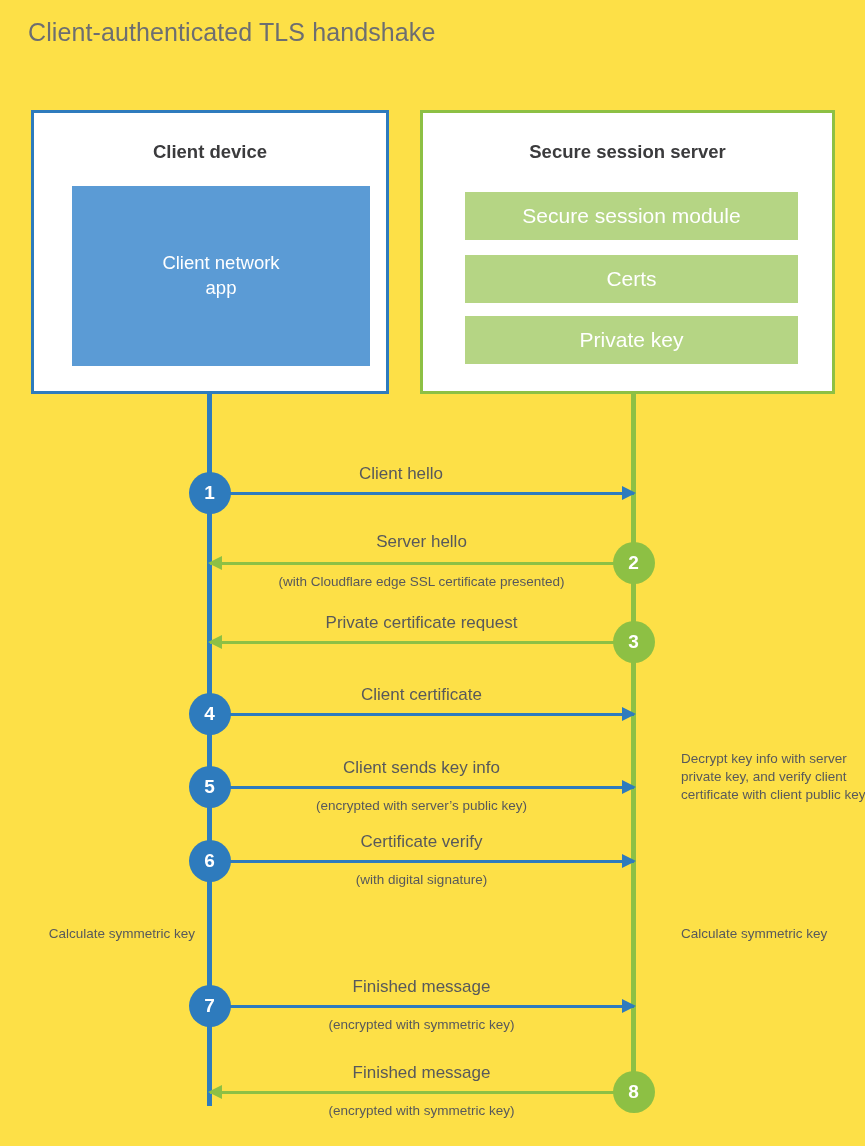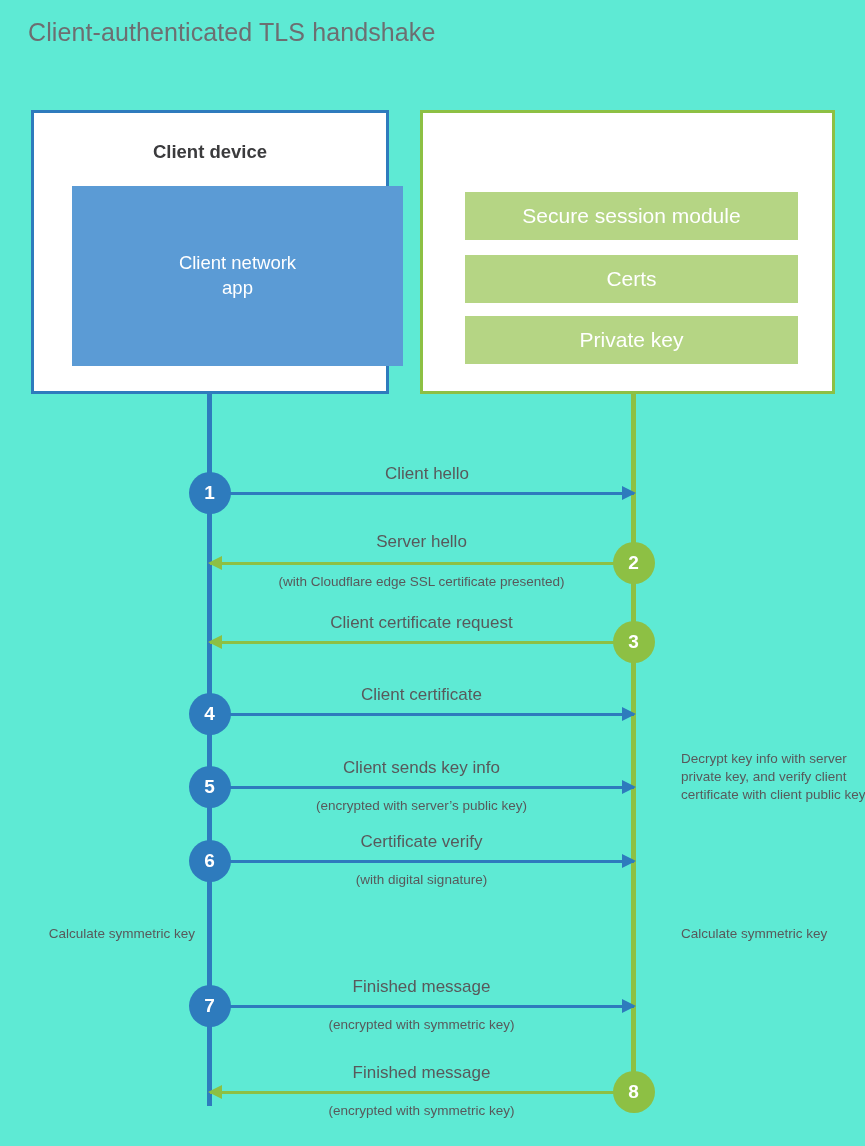--- a/index.html
+++ b/index.html
@@ -8,21 +8,21 @@
     background: #ffffff;
   }
   body {
     font-family: "Liberation Sans", sans-serif;
     -webkit-font-smoothing: antialiased;
   }
   #canvas {
     position: relative;
     width: 865px;
     height: 1146px;
-    background: #5eead4;
+    background: #fde047;
     overflow: hidden;
   }
 
   
   .page-title {
     position: absolute;
     left: 28px;
     top: 18px;
     font-size: 25px;
     font-weight: 400;
@@ -60,21 +60,21 @@
     text-align: center;
     font-size: 18.5px;
     font-weight: bold;
     color: #3b3b3d;
   }
 
   .client-app-rect {
     position: absolute;
     left: 38px;
     top: 73px;
-    width: 331px;
+    width: 298px;
     height: 180px;
     background: #5b9bd5;
     display: flex;
     align-items: center;
     justify-content: center;
   }
   .client-app-label {
     color: #ffffff;
     font-size: 18.5px;
     line-height: 1.33;
@@ -198,48 +198,49 @@
     <div class="party-title">Client device</div>
     <div class="client-app-rect">
       <div class="client-app-label">
         <span>Client network</span><br>
         <span>app</span>
       </div>
     </div>
   </div>
 
   <div class="party-box server">
+    <div class="party-title">Secure session server</div>
     <div class="server-bar b0">
       <span class="server-bar-label">Secure session module</span>
     </div>
     <div class="server-bar b2">
       <span class="server-bar-label">Private key</span>
     </div>
     <div class="server-bar b1">
       <span class="server-bar-label">Certs</span>
     </div>
   </div>
 
   <div class="lifeline client"></div>
   <div class="lifeline server"></div>
 
   <div id="messages">
       <div class="step-circle blue" style="left: 188.5px; top: 472px;">1</div>
       <div class="msg-line blue" style="left: 209.5px; width: 424px; top: 491.5px;"></div>
       <div class="arrow-head right blue" style="top: 486px; left: 621.5px;"></div>
-      <div class="msg-label" style="left: 427px; top: 464px;">Client hello</div>
+      <div class="msg-label" style="left: 401px; top: 464px;">Client hello</div>
       <div class="step-circle green" style="left: 612.5px; top: 542px;">2</div>
       <div class="msg-line green" style="left: 209.5px; width: 424px; top: 561.5px;"></div>
       <div class="arrow-head left green" style="top: 556px; left: 207.5px;"></div>
       <div class="msg-label" style="left: 421.5px; top: 532px;">Server hello</div>
       <div class="msg-sub" style="left: 421.5px; top: 574px;">(with Cloudflare edge SSL certificate presented)</div>
       <div class="step-circle green" style="left: 612.5px; top: 621px;">3</div>
       <div class="msg-line green" style="left: 209.5px; width: 424px; top: 640.5px;"></div>
       <div class="arrow-head left green" style="top: 635px; left: 207.5px;"></div>
-      <div class="msg-label" style="left: 421.5px; top: 613px;">Client certificate request</div>
+      <div class="msg-label" style="left: 421.5px; top: 613px;">Private certificate request</div>
       <div class="step-circle blue" style="left: 188.5px; top: 693px;">4</div>
       <div class="msg-line blue" style="left: 209.5px; width: 424px; top: 712.5px;"></div>
       <div class="arrow-head right blue" style="top: 707px; left: 621.5px;"></div>
       <div class="msg-label" style="left: 421.5px; top: 685px;">Client certificate</div>
       <div class="step-circle blue" style="left: 188.5px; top: 766px;">5</div>
       <div class="msg-line blue" style="left: 209.5px; width: 424px; top: 785.5px;"></div>
       <div class="arrow-head right blue" style="top: 780px; left: 621.5px;"></div>
       <div class="msg-label" style="left: 421.5px; top: 758px;">Client sends key info</div>
       <div class="msg-sub" style="left: 421.5px; top: 798px;">(encrypted with server’s public key)</div>
       <div class="step-circle blue" style="left: 188.5px; top: 840px;">6</div>

